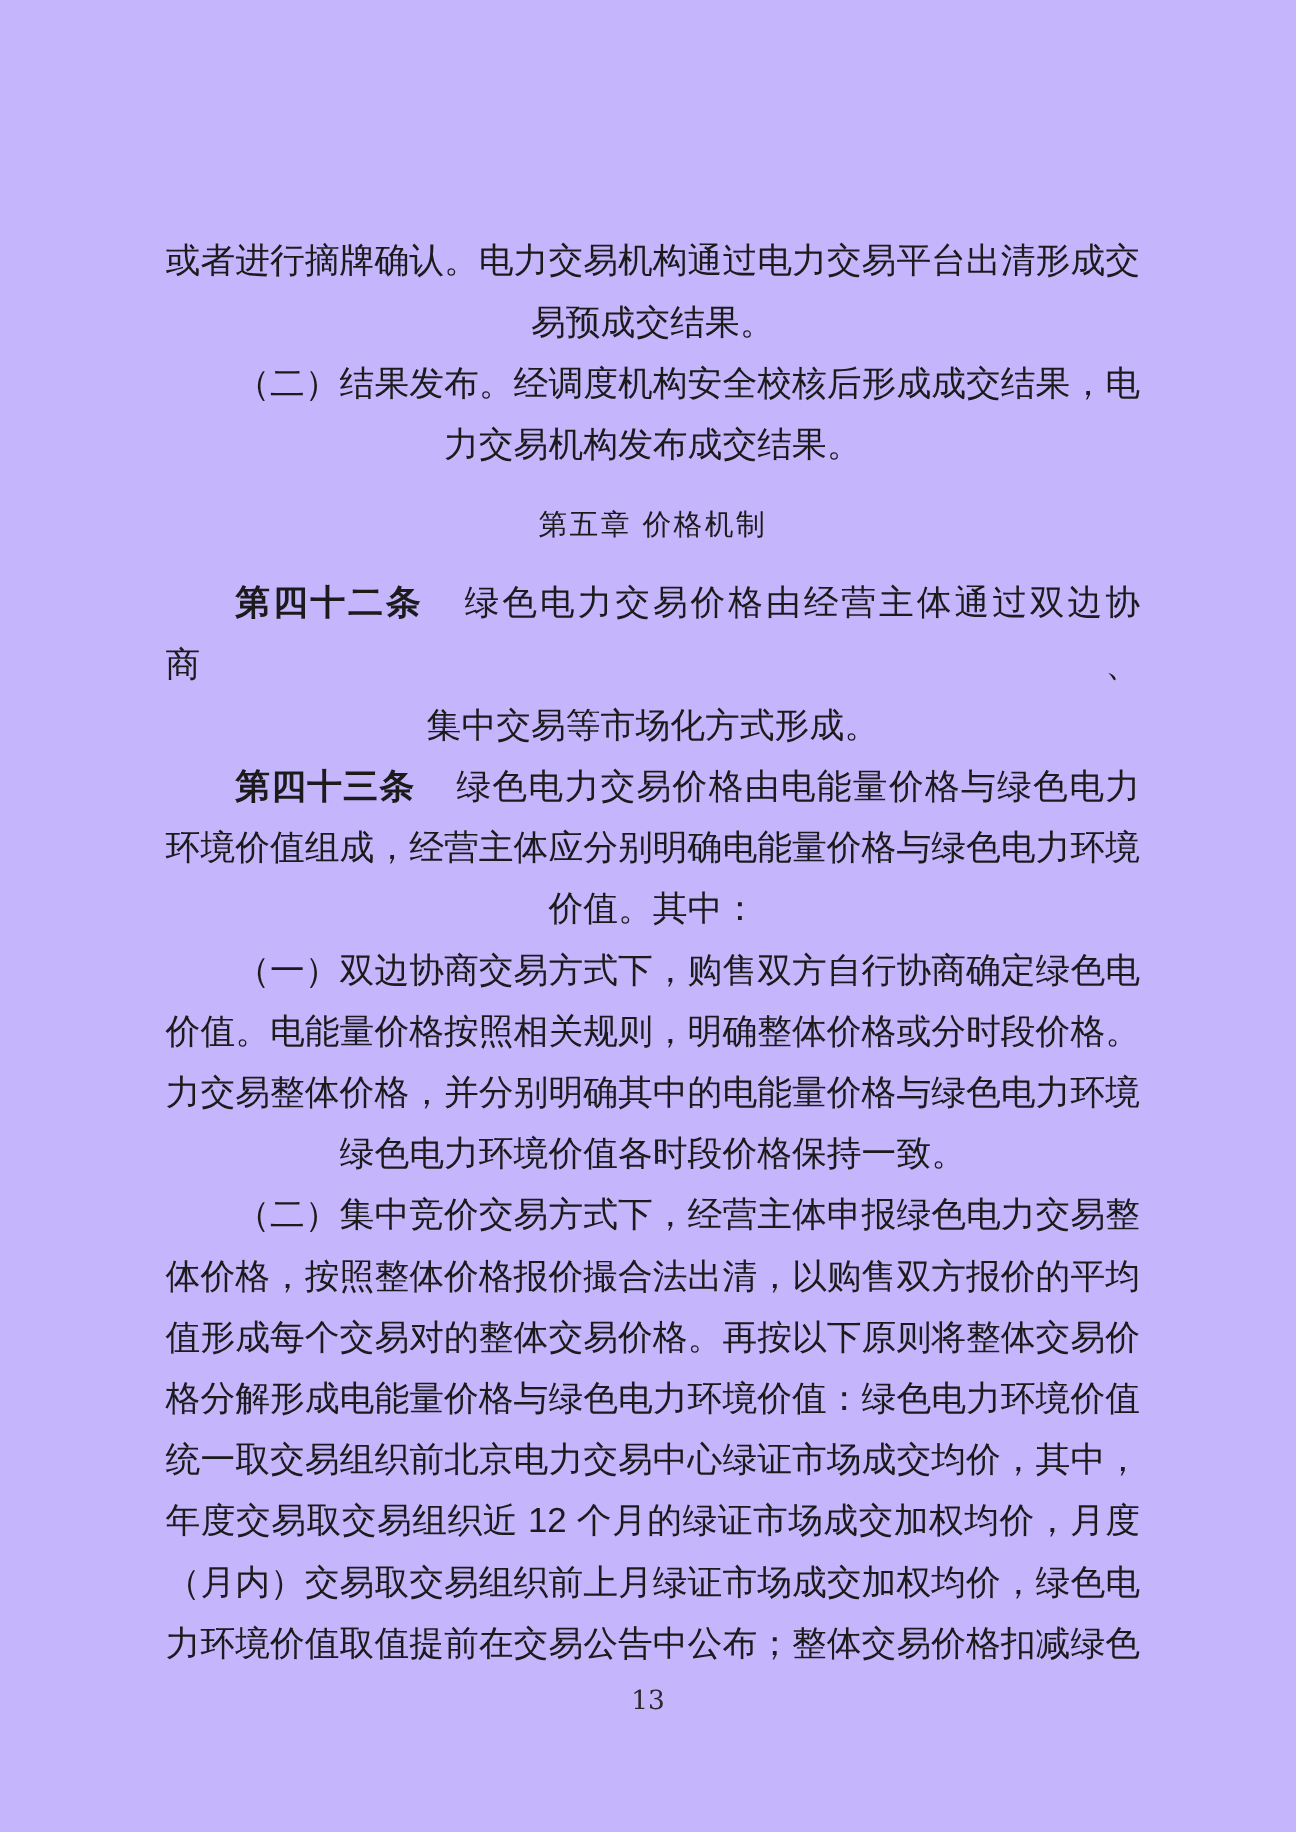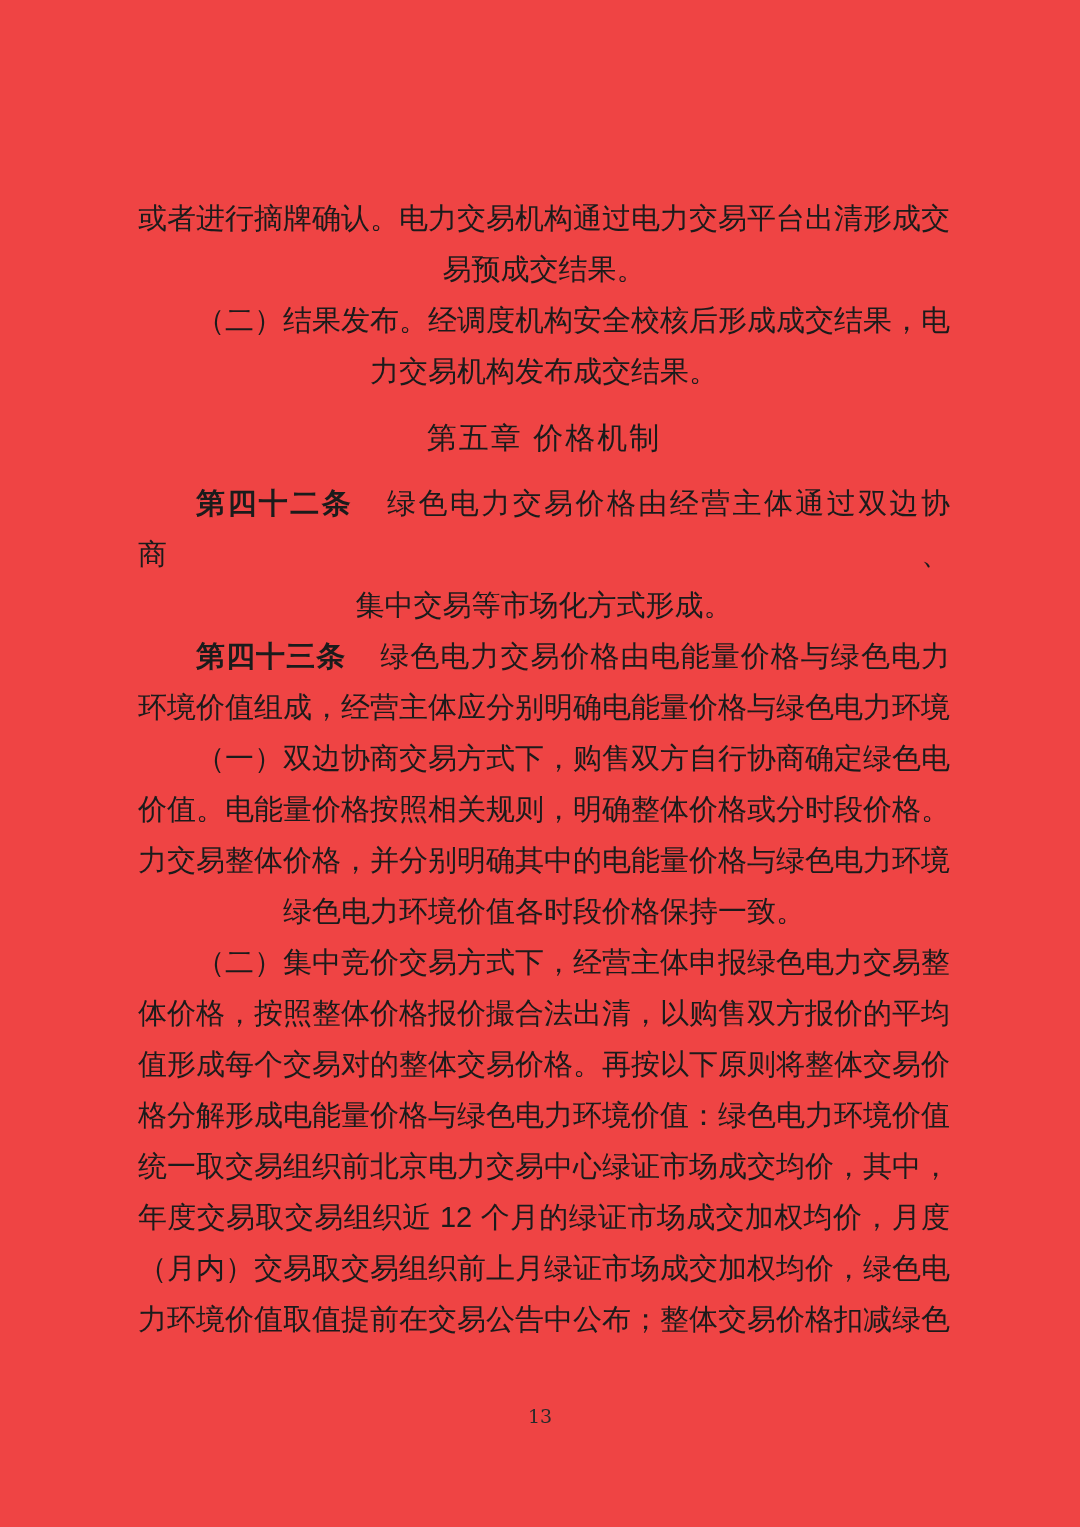--- a/index.html
+++ b/index.html
@@ -11,21 +11,21 @@
     height: 1527px;
     background: #ffffff;
     position: relative;
     font-family: "Liberation Sans", sans-serif;
     color: #1b1b1b;
     overflow: hidden;
   }
   .doc-page {
     position: absolute;
     inset: 0;
-    background: #ef4444;
+    background: #c4b5fd;
   }
   .doc-body {
     position: absolute;
     left: 138px;
     top: 193px;
     width: 812px;
   }
   .line {
     margin: 0;
     font-size: 29px;
@@ -38,40 +38,40 @@
   .line.full {
     text-align: justify;
     text-align-last: justify;
   }
   
   .line.indent {
     text-indent: 58px;
   }
   .chapter {
     margin: 15px 0 15px 0;
-    font-size: 30px;
+    font-size: 24px;
     line-height: 51px;
     font-weight: normal;
     text-align: center;
     letter-spacing: 2px;
   }
   .article-label {
     font-weight: bold;
     margin-right: 34px;
   }
   .page-footer {
     position: absolute;
     left: 0;
     right: 0;
     top: 1405px;
     text-align: center;
   }
   .page-number {
     font-family: "DejaVu Serif", serif;
-    font-size: 19px;
+    font-size: 22px;
     color: #2a2a2a;
   }
 </style>
 </head>
 <body>
 
 <div class="doc-page">
   <main class="doc-body">
 
     <p class="line full">或者进行摘牌确认。电力交易机构通过电力交易平台出清形成交</p>
@@ -80,20 +80,21 @@
     <p class="line full indent">（二）结果发布。经调度机构安全校核后形成成交结果，电</p>
     <p class="line">力交易机构发布成交结果。</p>
 
     <h2 class="chapter">第五章 价格机制</h2>
 
     <p class="line full indent"><b class="article-label">第四十二条</b><span>绿色电力交易价格由经营主体通过双边协商、</span></p>
     <p class="line">集中交易等市场化方式形成。</p>
 
     <p class="line full indent"><b class="article-label">第四十三条</b><span>绿色电力交易价格由电能量价格与绿色电力</span></p>
     <p class="line full">环境价值组成，经营主体应分别明确电能量价格与绿色电力环境</p>
+    <p class="line">价值。其中：</p>
 
     <p class="line full indent">（一）双边协商交易方式下，购售双方自行协商确定绿色电</p>
     <p class="line full">价值。电能量价格按照相关规则，明确整体价格或分时段价格。</p>
     <p class="line full">力交易整体价格，并分别明确其中的电能量价格与绿色电力环境</p>
     <p class="line">绿色电力环境价值各时段价格保持一致。</p>
 
     <p class="line full indent">（二）集中竞价交易方式下，经营主体申报绿色电力交易整</p>
     <p class="line full">体价格，按照整体价格报价撮合法出清，以购售双方报价的平均</p>
     <p class="line full">值形成每个交易对的整体交易价格。再按以下原则将整体交易价</p>
     <p class="line full">格分解形成电能量价格与绿色电力环境价值：绿色电力环境价值</p>

